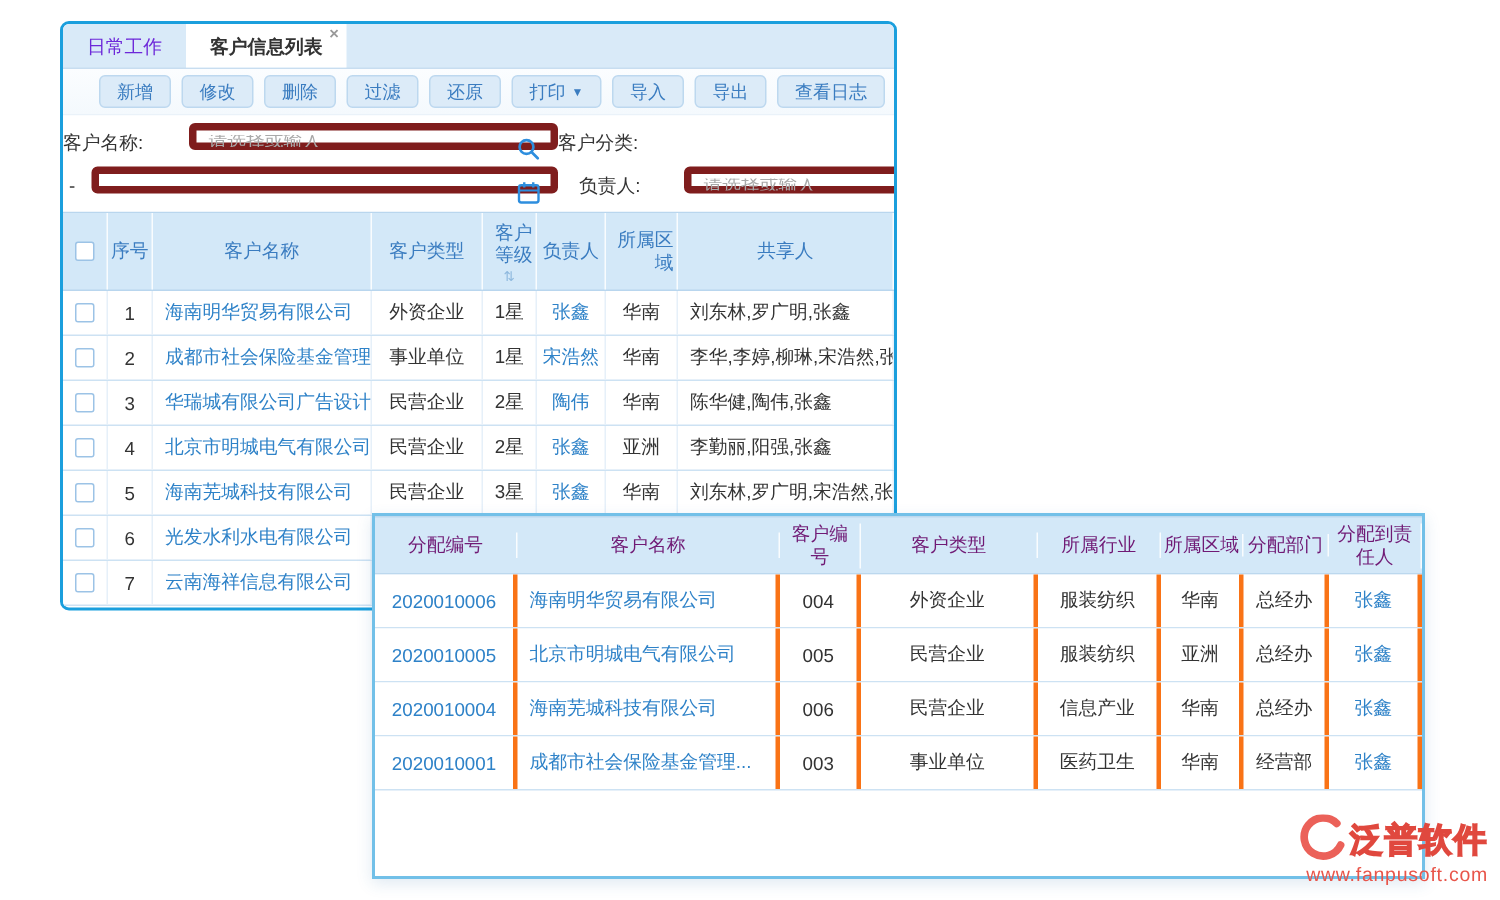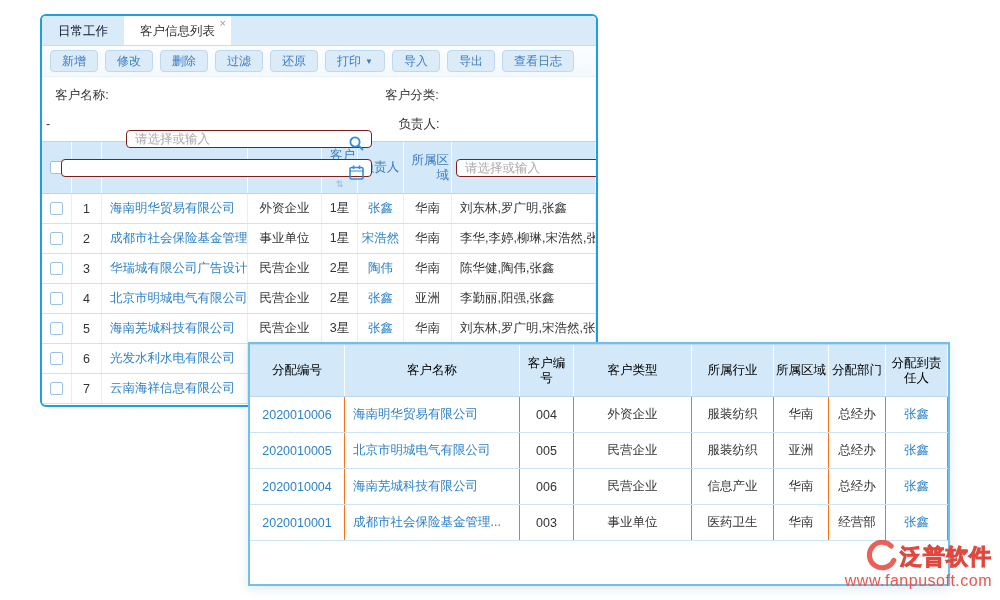--- a/index.html
+++ b/index.html
@@ -3,33 +3,33 @@
 <meta charset="utf-8">
 <style>
   * { margin:0; padding:0; box-sizing:border-box; }
   html,body { width:1000px; height:600px; background:#ffffff; font-family:"Liberation Sans","DejaVu Sans",sans-serif; overflow:hidden; }
 
   
   .panel{ position:absolute; left:40px; top:14px; width:558px; height:393px;
           border:2px solid #1b9fdd; border-radius:6px; background:#fff; overflow:hidden; }
 
   .tabbar{ height:30px; background:#d9eaf8; display:flex; align-items:stretch; border-bottom:1px solid #c8ddf0;}
-  .tab{ padding:0 16px; line-height:30px; font-size:12.5px; color:#0f172a; cursor:pointer; }
-  .tab.active{ background:#fff; font-weight:normal; color:#333; position:relative; }
+  .tab{ padding:0 16px; line-height:30px; font-size:12.5px; color:#6d28d9; cursor:pointer; }
+  .tab.active{ background:#fff; font-weight:bold; color:#333; position:relative; }
   .tab-close{ position:absolute; top:1px; right:5px; font-size:11px; color:#999; line-height:12px; }
 
-  .toolbar{ height:31px; display:flex; align-items:center; gap:7px; padding:0 8px;
+  .toolbar{ height:31px; display:flex; align-items:center; gap:7px; padding:0 24px;
             background:linear-gradient(#fbfdff,#f4f9fd); border-bottom:1px solid #eaf2f9; }
   .btn{ height:22px; padding:0 11px; background:#dcebf8; border:1px solid #bdd8ef; border-radius:4px;
         color:#3a7cc0; font-size:12px; display:flex; align-items:center; gap:4px; cursor:pointer; white-space:nowrap;}
   .caret{ font-size:8px; color:#3a7cc0; }
 
   .filters{ position:relative; height:64px; background:#fff; font-size:12.5px; color:#333; }
-  .f-label{ position:absolute; text-align:center; line-height:26px; }
-  .f-input{ position:absolute; height:18px; border:1px solid #7f1d1d; border-radius:4px; background:#fff;margin-top:48px; }
+  .f-label{ position:absolute; text-align:left; line-height:26px; }
+  .f-input{ position:absolute; height:18px; border:5px solid #7f1d1d; border-radius:4px; background:#fff; }
   .f-input input{ width:100%; height:100%; border:none; outline:none; background:transparent;
                   padding:0 26px 0 8px; font-size:12.5px; color:#333; font-family:inherit;}
   .f-input input::placeholder{ color:#a9a9a9; }
   .f-select{ line-height:24px; padding:0 8px; color:#333; }
   .f-ico{ position:absolute; right:6px; top:4px; width:17px; height:17px; }
 
   
   .tbl{ border-top:1px solid #b9d6ee; }
   .trow{ display:flex; align-items:stretch; }
   .thead{ height:52px; background:#d3e8f8; color:#3a7cc0; font-size:12.5px; border-bottom:1px solid #b9d6ee;}
@@ -43,34 +43,34 @@
   .c-type{ width:74px; flex:none; } .c-level{ width:36px; flex:none; flex-direction:column; }
   .c-owner{ width:46px; flex:none; } .c-region{ width:48px; flex:none; } .c-shared{ flex:1; }
   .link{ color:#2e82c8; cursor:pointer; }
   .checkbox{ width:13px; height:13px; border:1px solid #9cc3e6; border-radius:2px; background:#fff; display:inline-block; cursor:pointer;}
   .sort-ico{ font-size:9px; color:#8fb9de; line-height:8px; margin-top:2px; cursor:pointer;}
 
   
   .dialog{ position:absolute; left:248px; top:342px; width:702px; height:244px; background:#fff;
            border:2px solid #72c0e8; box-shadow:0 3px 10px rgba(40,110,170,.15); z-index:10; overflow:hidden;}
   .dlg-title{ height:42px; line-height:42px; text-align:center; font-size:19px; font-weight:bold; color:#555; background:#fff;}
-  .dlg-head{ height:53px; background:#d3e8f8; color:#000000; font-size:12.5px; border-top:1px solid #bcd8ee; border-bottom:1px solid #bcd8ee;}
+  .dlg-head{ height:39px; background:#d3e8f8; color:#701a75; font-size:12.5px; border-top:1px solid #bcd8ee; border-bottom:1px solid #bcd8ee;align-items:center;}
   .dlg-head .cell{ border-right:1px solid rgba(255,255,255,.85); text-align:center; }
   .dlg-row{ height:36px; background:#fff; border-bottom:1px solid #cde2f3; font-size:12.5px; color:#333;}
-  .dlg-row .cell{ border-right:1px solid #f97316; }
+  .dlg-row .cell{ border-right:3px solid #f97316; }
   .d-alloc{ width:95px; flex:none; } .d-name{ width:175px; flex:none; } .d-custno{ width:54px; flex:none;text-align:center; }
   .d-type{ width:118px; flex:none; } .d-industry{ width:82px; flex:none; } .d-region{ width:55px; flex:none; }
   .d-dept{ width:57px; flex:none; } .d-assignee{ flex:1; }
 
   
   .watermark{ position:absolute; right:8px; bottom:10px; z-index:20; pointer-events:none; text-align:right; width:150px;}
   .wm-row{ display:flex; align-items:center; justify-content:flex-end; gap:2px; }
   .wm-brand{ font-size:22px; font-weight:bold; letter-spacing:1px;
              color:rgba(232,69,60,0.30); -webkit-text-stroke:1px #e0483e; }
-  .wm-url{ font-size:16px; color:#e8554a; letter-spacing:.5px; margin-top:-2px; }
+  .wm-url{ font-size:13px; color:#e8554a; letter-spacing:.5px; margin-top:-2px; }
   svg{ display:block; }
 </style>
 </head>
 <body>
 
 <div class="panel">
 
   <div class="tabbar">
     <div class="tab">日常工作</div>
     <div class="tab active">

